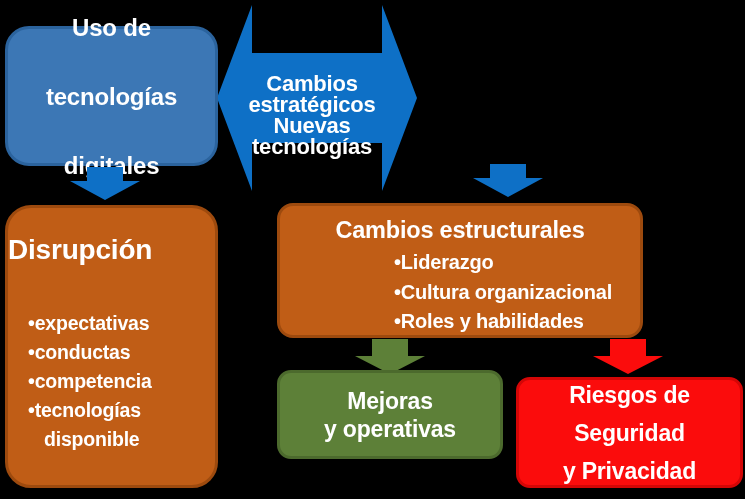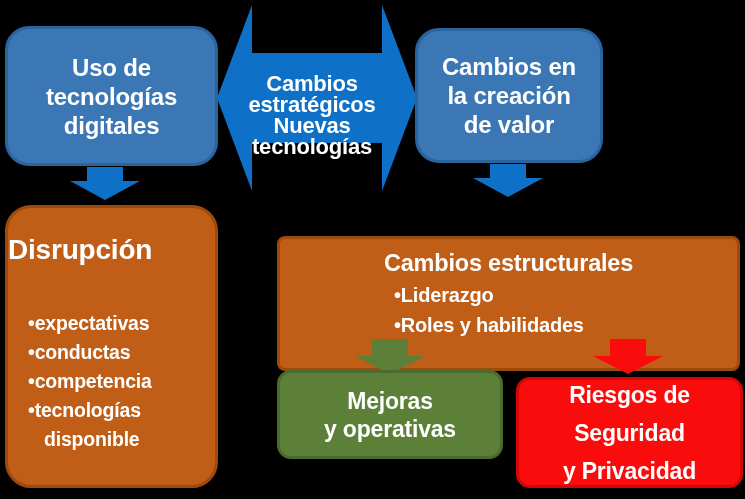--- a/index.html
+++ b/index.html
@@ -29,31 +29,32 @@
     background: var(--box-blue, #3c77b5);
     border: 3px solid var(--box-blue-border, #2b639d);
     border-radius: 24px;
     display: flex;
     flex-direction: column;
     align-items: center;
     justify-content: center;
     text-align: center;
     font-size: 24px;
     line-height: 29px;
+    gap: 40px;
   }
   .box-uso    { left: 5px;   top: 26px; width: 213px; height: 140px; }
   .box-valor  { left: 415px; top: 28px; width: 188px; height: 135px; }
 
   .orangebox {
     background: var(--box-orange, #c05d16);
     border: 3px solid var(--box-orange-border, #9d4a0e);
     border-radius: 26px;
   }
   .box-disrupcion { left: 5px;   top: 205px; width: 213px; height: 283px; }
-  .box-structural { left: 277px; top: 203px; width: 463px; height: 135px; border-radius: 8px; margin-top: 33px; }
+  .box-structural { left: 277px; top: 203px; width: 366px; height: 135px; border-radius: 16px; }
 
   .greenbox {
     background: var(--box-green, #5d8038);
     border: 3px solid var(--box-green-border, #4c6a2d);
     border-radius: 14px;
   }
   .box-mejoras { left: 277px; top: 370px; width: 226px; height: 89px; }
 
   .redbox {
     background: var(--box-red, #fb0c0c);
@@ -136,25 +137,20 @@
     <span class="line">Cambios estratégicos</span>
     <span class="line">Nuevas tecnologías</span>
   </div>
 
   <div class="abs bluebox box-uso">
     <span class="line">Uso de</span>
     <span class="line">tecnologías</span>
     <span class="line">digitales</span>
   </div>
 
-  <div class="abs bluebox box-valor">
-    <span class="line">Cambios en</span>
-    <span class="line">la creación</span>
-    <span class="line">de valor</span>
-  </div>
 
   <svg class="abs darrow-blue darrow-uso" viewBox="0 0 70 33" xmlns="http://www.w3.org/2000/svg">
     <polygon fill="currentColor" points="17,0 53,0 53,14 70,14 35,33 0,14 17,14"></polygon>
   </svg>
 
   <svg class="abs darrow-blue darrow-valor" viewBox="0 0 70 33" xmlns="http://www.w3.org/2000/svg">
     <polygon fill="currentColor" points="17,0 53,0 53,14 70,14 35,33 0,14 17,14"></polygon>
   </svg>
 
   <div class="abs orangebox box-disrupcion">
@@ -164,20 +160,21 @@
       <li>conductas</li>
       <li>competencia</li>
       <li>tecnologías disponible</li>
     </ul>
   </div>
 
   <div class="abs orangebox box-structural">
     <div class="structural-title">Cambios estructurales</div>
     <ul class="bullets structural-bullets">
       <li>Liderazgo</li>
+      <li>Cultura organizacional</li>
       <li>Roles y habilidades</li>
     </ul>
   </div>
 
   <svg class="abs darrow-green darrow-mejoras" viewBox="0 0 70 35" xmlns="http://www.w3.org/2000/svg">
     <polygon fill="currentColor" points="17,0 53,0 53,17 70,17 35,35 0,17 17,17"></polygon>
   </svg>
 
   <svg class="abs darrow-red darrow-riesgos" viewBox="0 0 70 35" xmlns="http://www.w3.org/2000/svg">
     <polygon fill="currentColor" points="17,0 53,0 53,17 70,17 35,35 0,17 17,17"></polygon>

